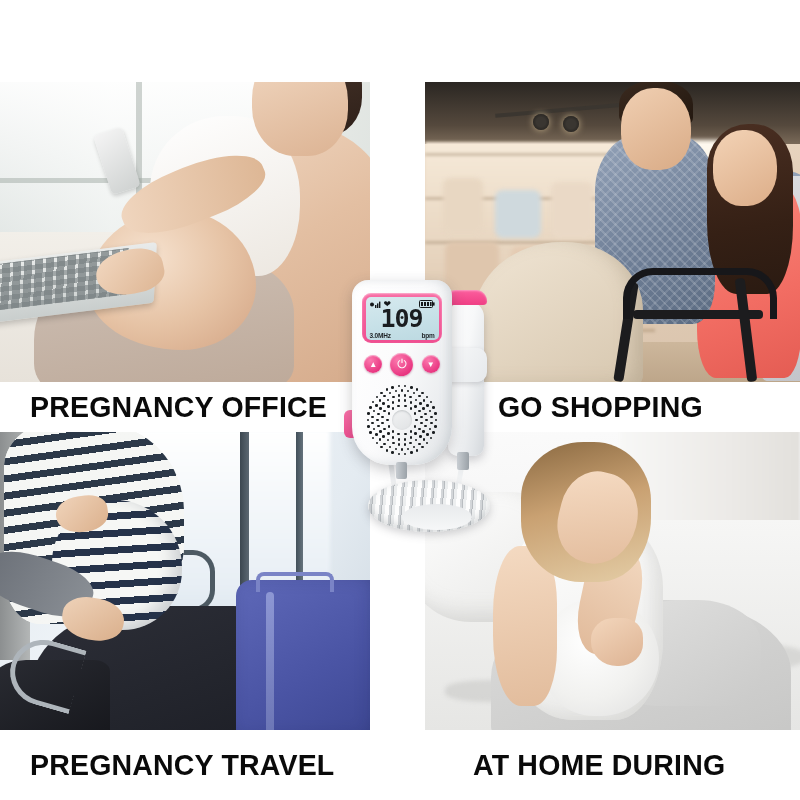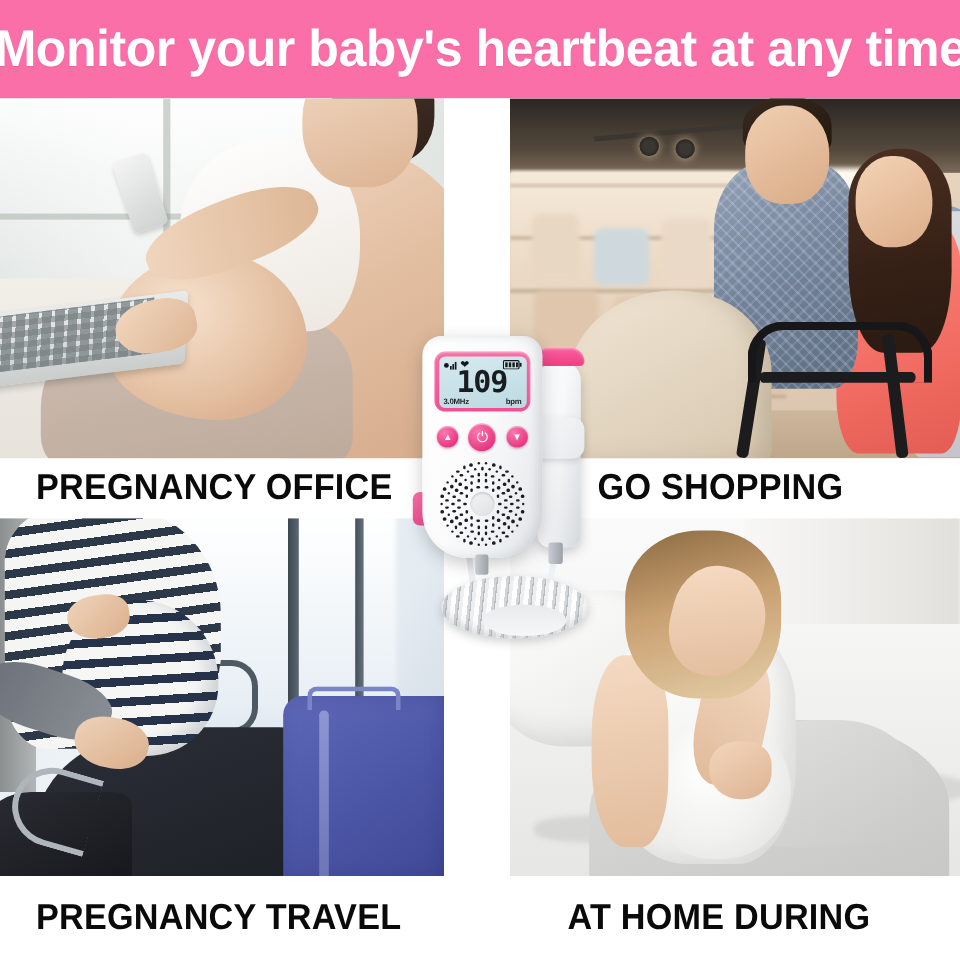--- a/index.html
+++ b/index.html
@@ -646,23 +646,20 @@
     background: linear-gradient(180deg, #e3e6e8, #f7f8f9);
     border-radius: 3px;
     transform: rotate(10deg);
   }
 </style>
 </head>
 <body>
 
 <div class="page">
 
-  <div class="banner">
-    <div class="banner-text">Monitor your baby's heartbeat at any time</div>
-  </div>
 
   <div class="grid">
 
     <div class="photo photo-tl">
       <div class="scene tl-bg">
         <div class="tl-window"></div>
         <div class="tl-mullion" style="left:136px;top:0;width:6px;height:206px;"></div>
         <div class="tl-mullion" style="left:0;top:96px;width:278px;height:5px;"></div>
         <div class="tl-bed"></div>
         <div class="tl-pillow"></div>

